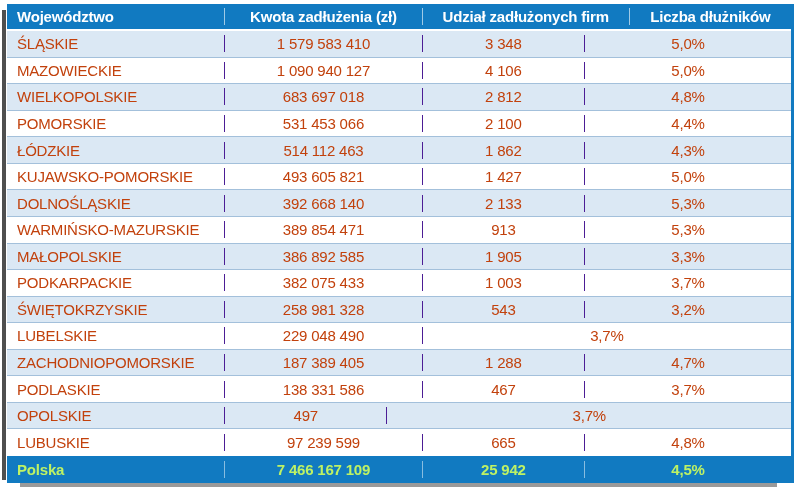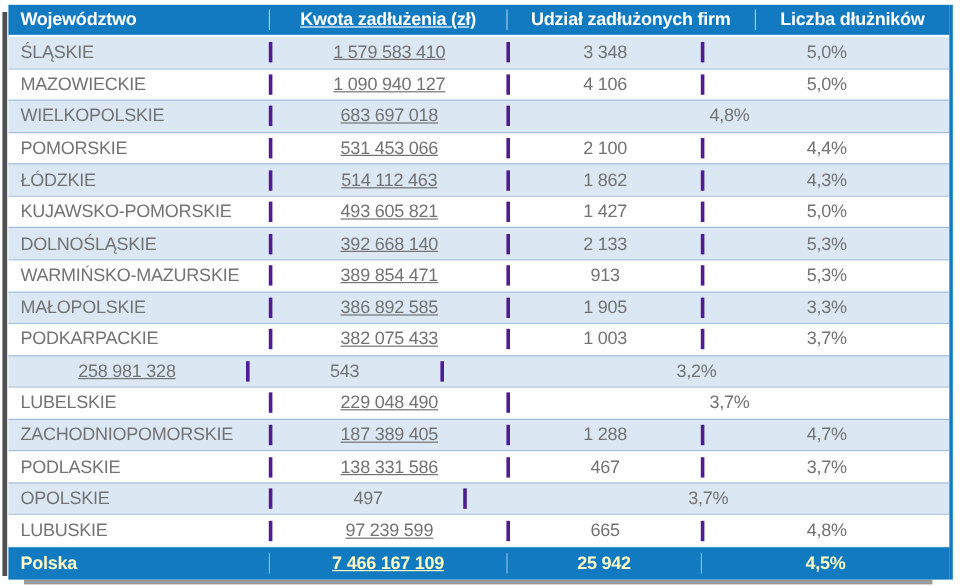--- a/index.html
+++ b/index.html
@@ -14,36 +14,36 @@
     position:absolute;left:7px;top:4px;width:787px;height:479px;
     display:flex;flex-direction:column;box-sizing:border-box;
     border-right:3px solid #117ac1;
   }
   .tr{display:flex;flex:1 1 auto;align-items:center;box-sizing:border-box;}
   .th,.td{
     display:flex;align-items:center;box-sizing:border-box;
     overflow:hidden;white-space:nowrap;
   }
   .c0{flex:0 0 27.7%;justify-content:flex-start;padding-left:10px;}
-  .c1{flex:0 0 25.2%;justify-content:center;text-decoration:underline;}
+  .c1{flex:0 0 25.2%;justify-content:center;}
   .c2{flex:0 0 20.7%;justify-content:center;}
   .c3{flex:1 1 auto;justify-content:center;}
   .thead{
     flex:0 0 27px;background:#117ac1;color:#ffffff;font-weight:bold;font-size:15px;
     border-bottom:2px solid #ffffff;letter-spacing:-0.2px;
   }
   .thead .th + .th{border-left:1px solid rgba(255,255,255,0.6);}
   .tbody{display:flex;flex-direction:column;flex:1 1 auto;}
-  .tbody .tr{font-size:15px;color:#737373;letter-spacing:-0.2px;}
+  .tbody .tr{font-size:15px;color:#c2410c;letter-spacing:-0.2px;}
   .tbody .tr:nth-child(odd){background:#dbe8f4;}
   .tbody .tr:nth-child(even){background:#ffffff;}
   .tbody .tr + .tr{border-top:1px solid #a3c0db;}
-  .tbody .td + .td{border-left:3px solid #4c1d95;}
+  .tbody .td + .td{border-left:1px solid #4c1d95;}
   .tfoot{
-    flex:0 0 28px;background:#117ac1;color:#fef9c3;font-weight:bold;font-size:15px;
+    flex:0 0 28px;background:#117ac1;color:#bef264;font-weight:bold;font-size:15px;
     border-top:1px solid #ffffff;letter-spacing:-0.2px;
   }
   .tfoot .td + .td{border-left:1px solid rgba(255,255,255,0.5);}
 </style>
 </head>
 <body>
 
 <div class="stage">
 
   <div class="left-shadow"></div>
@@ -67,20 +67,21 @@
   </div>
         <div class="tr">
     <div class="td c0">MAZOWIECKIE</div>
     <div class="td c1">1 090 940 127</div>
     <div class="td c2">4 106</div>
     <div class="td c3">5,0%</div>
   </div>
         <div class="tr">
     <div class="td c0">WIELKOPOLSKIE</div>
     <div class="td c1">683 697 018</div>
+    <div class="td c2">2 812</div>
     <div class="td c3">4,8%</div>
   </div>
         <div class="tr">
     <div class="td c0">POMORSKIE</div>
     <div class="td c1">531 453 066</div>
     <div class="td c2">2 100</div>
     <div class="td c3">4,4%</div>
   </div>
         <div class="tr">
     <div class="td c0">ŁÓDZKIE</div>
@@ -112,20 +113,21 @@
     <div class="td c2">1 905</div>
     <div class="td c3">3,3%</div>
   </div>
         <div class="tr">
     <div class="td c0">PODKARPACKIE</div>
     <div class="td c1">382 075 433</div>
     <div class="td c2">1 003</div>
     <div class="td c3">3,7%</div>
   </div>
         <div class="tr">
+    <div class="td c0">ŚWIĘTOKRZYSKIE</div>
     <div class="td c1">258 981 328</div>
     <div class="td c2">543</div>
     <div class="td c3">3,2%</div>
   </div>
         <div class="tr">
     <div class="td c0">LUBELSKIE</div>
     <div class="td c1">229 048 490</div>
     <div class="td c3">3,7%</div>
   </div>
         <div class="tr">

